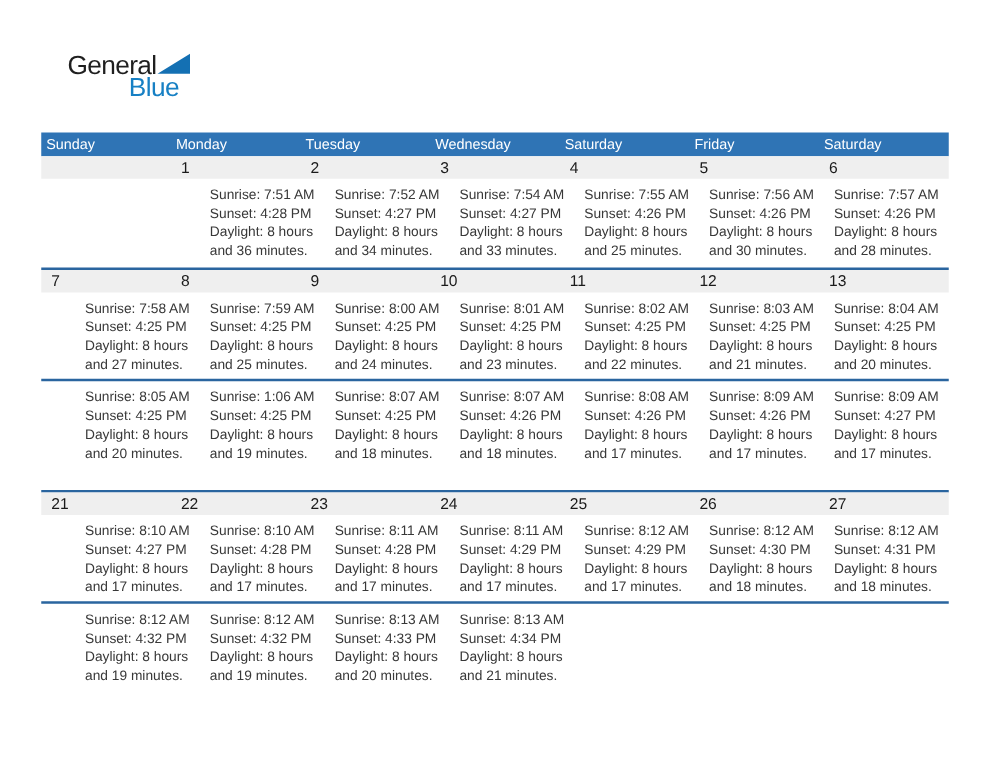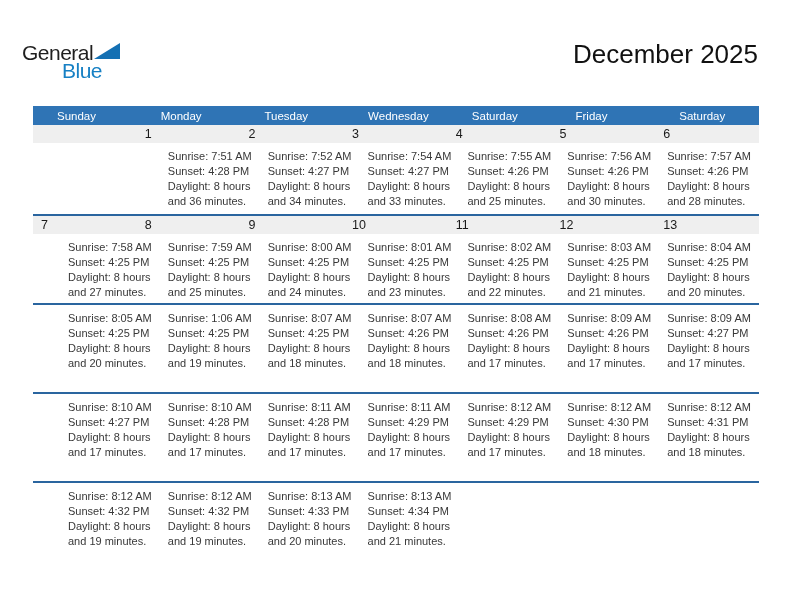--- a/index.html
+++ b/index.html
@@ -1,54 +1,53 @@
 <!DOCTYPE html>
 <html style="--header-bg: #2f74b5; --divider: #2a659f; --band-bg: #efefef; --logo-blue: #1780c4; --triangle-blue: #1470b3;"><head>
 <meta charset="utf-8">
 <style>
   html,body{margin:0;padding:0;background:#fff;}
   body{width:792px;height:612px;font-family:"Liberation Sans",sans-serif;position:relative;overflow:hidden;}
 
   
-  .logo{position:absolute;left:22px;top:42px;}
+  .logo{position:absolute;left:54px;top:42px;text-align:center;}
   .logo-top{display:flex;align-items:flex-start;}
   .logo-general{font-size:21px;color:#1f1f1f;letter-spacing:-0.5px;line-height:1;}
   .logo-triangle{width:0;height:0;border-left:26px solid transparent;border-bottom:16px solid var(--triangle-blue,#1470b3);margin-left:1px;margin-top:1px;}
   .logo-blue{font-size:21px;color:var(--logo-blue,#1780c4);letter-spacing:-0.5px;line-height:1;margin-left:40px;margin-top:-3px;}
 
   
   .title-block{position:absolute;top:40px;right:34px;text-align:right;}
   .month-title{font-size:26px;color:#111;line-height:1.1;font-weight:400;}
   .location{font-size:15px;color:#111;margin-top:9px;font-weight:400;}
 
   
   .calendar{position:absolute;left:33px;top:106px;width:726px;}
   .weekday-row{display:flex;background:var(--header-bg,#2f74b5);height:19px;align-items:center;}
-  .weekday-cell{width:103.71px;box-sizing:border-box;padding-left:24px;color:#fff;font-size:11.5px;white-space:nowrap;}
+  .weekday-cell{width:103.71px;box-sizing:border-box;padding-left:4px;color:#fff;font-size:11.5px;white-space:nowrap;}
   .week-row{box-sizing:border-box;height:89px;}
   .week-row + .week-row{border-top:2px solid var(--divider,#2a659f);}
   .band{display:flex;height:18px;background:var(--band-bg,#efefef);}
   .band-cell{width:103.71px;box-sizing:border-box;padding-left:8px;font-size:12.5px;color:#1a1a1a;line-height:19px;}
   .content-row{display:flex;margin-left:27px;}
   .content-cell{width:103.71px;box-sizing:border-box;padding:6px 4px 0 8px;font-size:11px;line-height:15px;color:#383838;}
   .content-cell div{white-space:nowrap;}
 </style>
 </head>
 <body>
 
 <div class="logo">
   <div class="logo-top">
     <span class="logo-general">General</span>
     <span class="logo-triangle"></span>
   </div>
   <div class="logo-blue">Blue</div>
 </div>
 
 <div class="title-block">
-  <div class="month-title">December 2025</div>
 </div>
 
 <div class="calendar">
   <div class="weekday-row">
     <div class="weekday-cell">Sunday</div>
     <div class="weekday-cell">Monday</div>
     <div class="weekday-cell">Tuesday</div>
     <div class="weekday-cell">Wednesday</div>
     <div class="weekday-cell">Saturday</div>
     <div class="weekday-cell">Friday</div>
@@ -200,20 +199,29 @@
           </div>
           <div class="content-cell">
             <div>Sunrise: 8:09 AM</div>
             <div>Sunset: 4:27 PM</div>
             <div>Daylight: 8 hours</div>
             <div>and 17 minutes.</div>
           </div>
         </div>
       </div>
       <div class="week-row">
+        <div class="band">
+          <div class="band-cell">21</div>
+          <div class="band-cell">22</div>
+          <div class="band-cell">23</div>
+          <div class="band-cell">24</div>
+          <div class="band-cell">25</div>
+          <div class="band-cell">26</div>
+          <div class="band-cell">27</div>
+        </div>
         <div class="content-row">
           <div class="content-cell">
             <div>Sunrise: 8:10 AM</div>
             <div>Sunset: 4:27 PM</div>
             <div>Daylight: 8 hours</div>
             <div>and 17 minutes.</div>
           </div>
           <div class="content-cell">
             <div>Sunrise: 8:10 AM</div>
             <div>Sunset: 4:28 PM</div>

